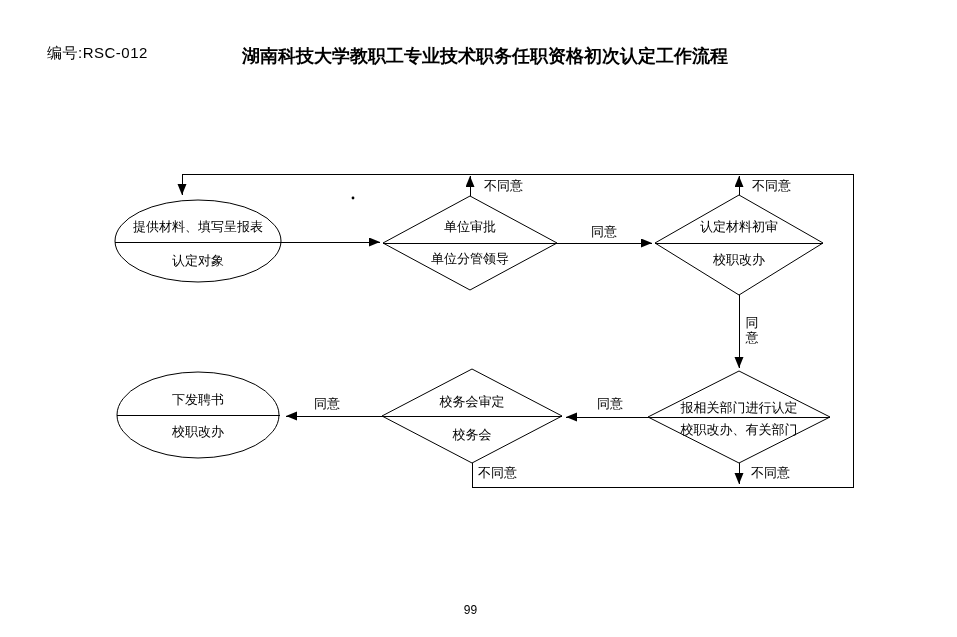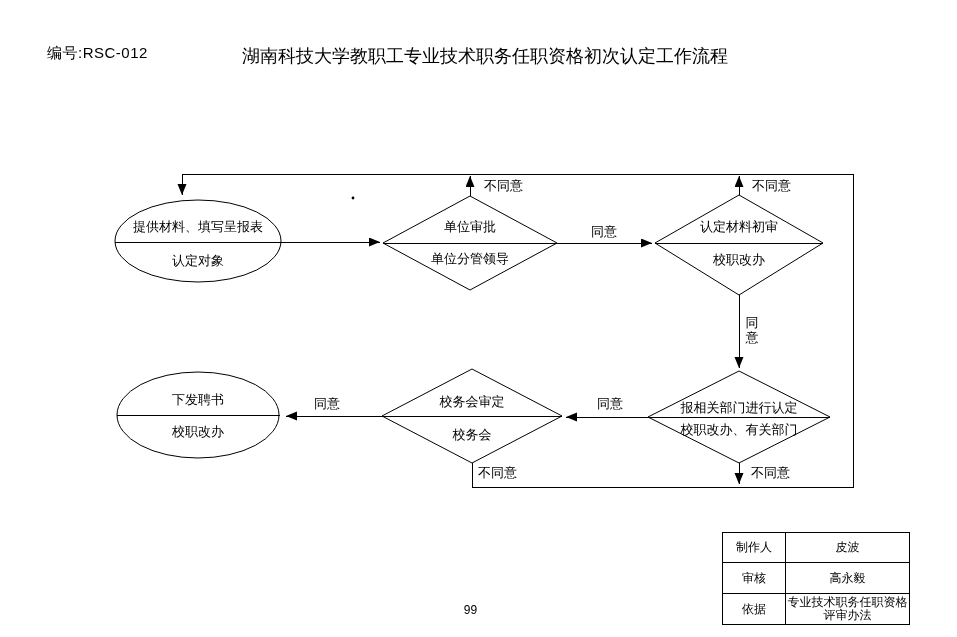--- a/index.html
+++ b/index.html
@@ -10,21 +10,21 @@
     font-family:"Liberation Sans","DejaVu Sans",sans-serif;
     color:#000;
     overflow:hidden;
   }
   .doc-number{
     position:absolute;left:47px;top:44px;
     font-size:15px;letter-spacing:0.5px;
   }
   .page-title{
     position:absolute;left:242px;top:44px;
-    font-size:18px;font-weight:normal;letter-spacing:0;
+    font-size:18px;font-weight:bold;letter-spacing:0;
     white-space:nowrap;
   }
   svg.flow{position:absolute;left:0;top:0;}
   svg.flow .shape{fill:#ffffff;stroke:#000000;stroke-width:1;}
   svg.flow .edge{fill:none;stroke:#000000;stroke-width:1;shape-rendering:crispEdges;}
   svg.flow text{
     font-family:"Liberation Sans","DejaVu Sans",sans-serif;
     font-size:13px;fill:#000;
   }
   .sig-table{
@@ -109,24 +109,16 @@
     <text x="752" y="190">不同意</text>
     <text x="604" y="236" text-anchor="middle">同意</text>
     <text x="752" y="327" text-anchor="middle">同</text>
     <text x="752" y="342" text-anchor="middle">意</text>
     <text x="610" y="408" text-anchor="middle">同意</text>
     <text x="327" y="408" text-anchor="middle">同意</text>
     <text x="478" y="477">不同意</text>
     <text x="751" y="477">不同意</text>
   </svg>
 
-  <div class="sig-table">
-    <div class="sig-cell first-col first-row">制作人</div>
-    <div class="sig-cell first-row">皮波</div>
-    <div class="sig-cell first-col">审核</div>
-    <div class="sig-cell">高永毅</div>
-    <div class="sig-cell first-col">依据</div>
-    <div class="sig-cell">专业技术职务任职资格评审办法</div>
-  </div>
 
   <div class="page-number">99</div>
 
 </div>
 
 </body></html>

